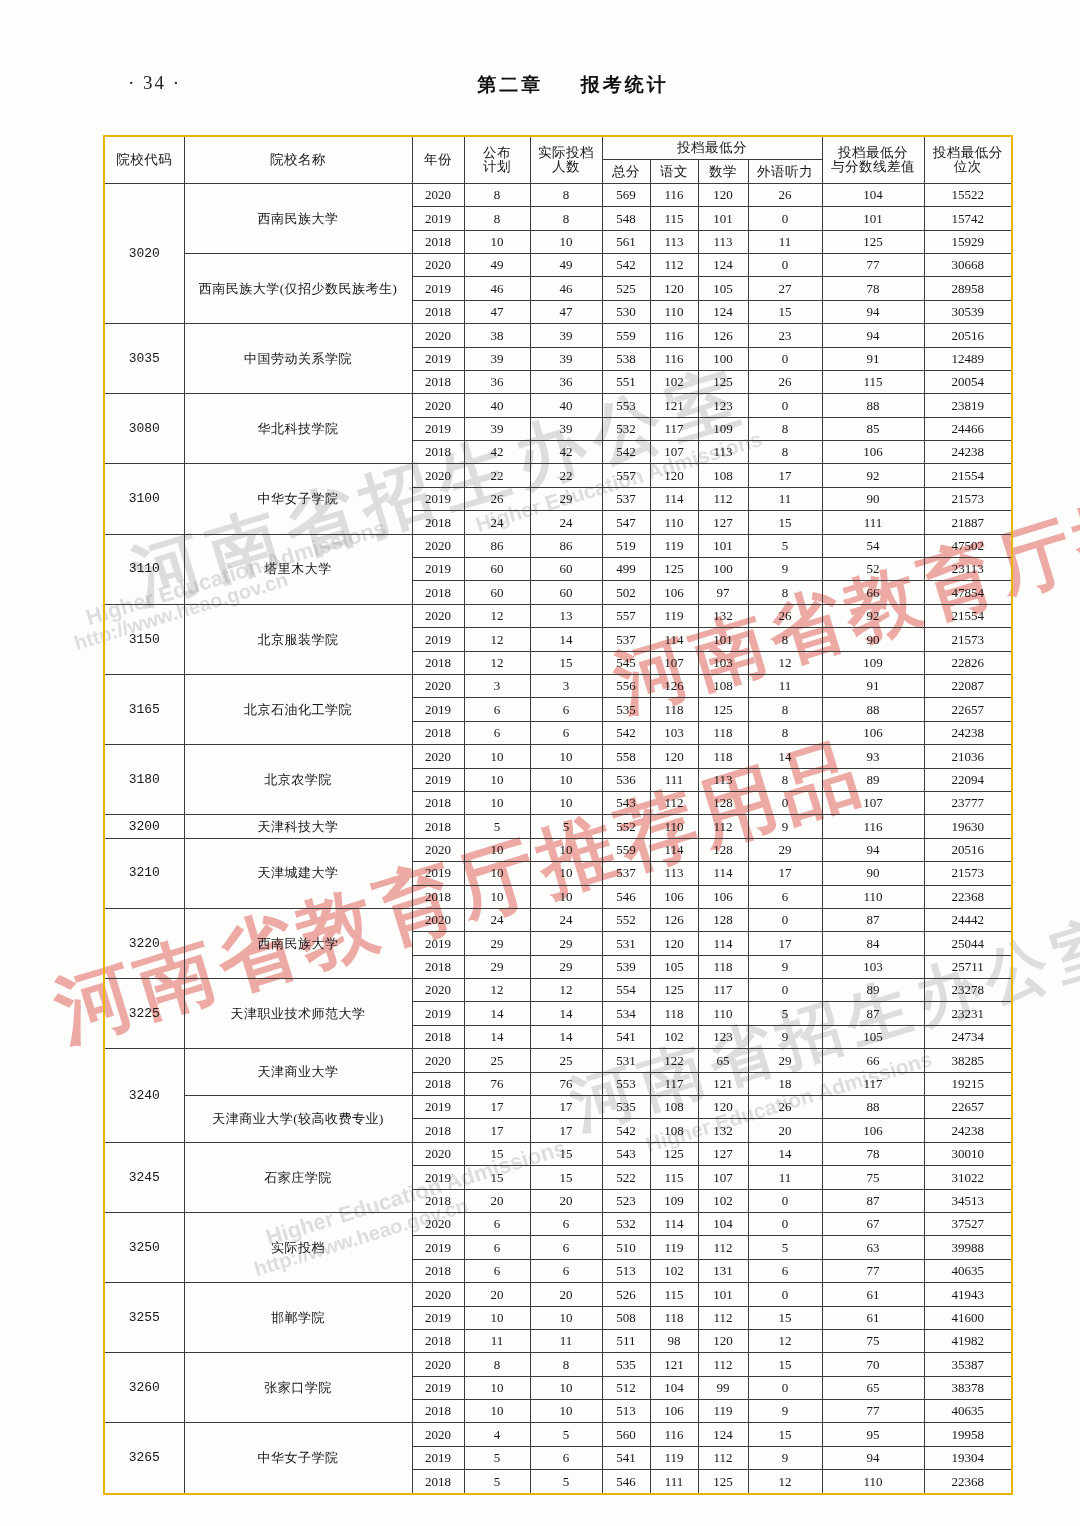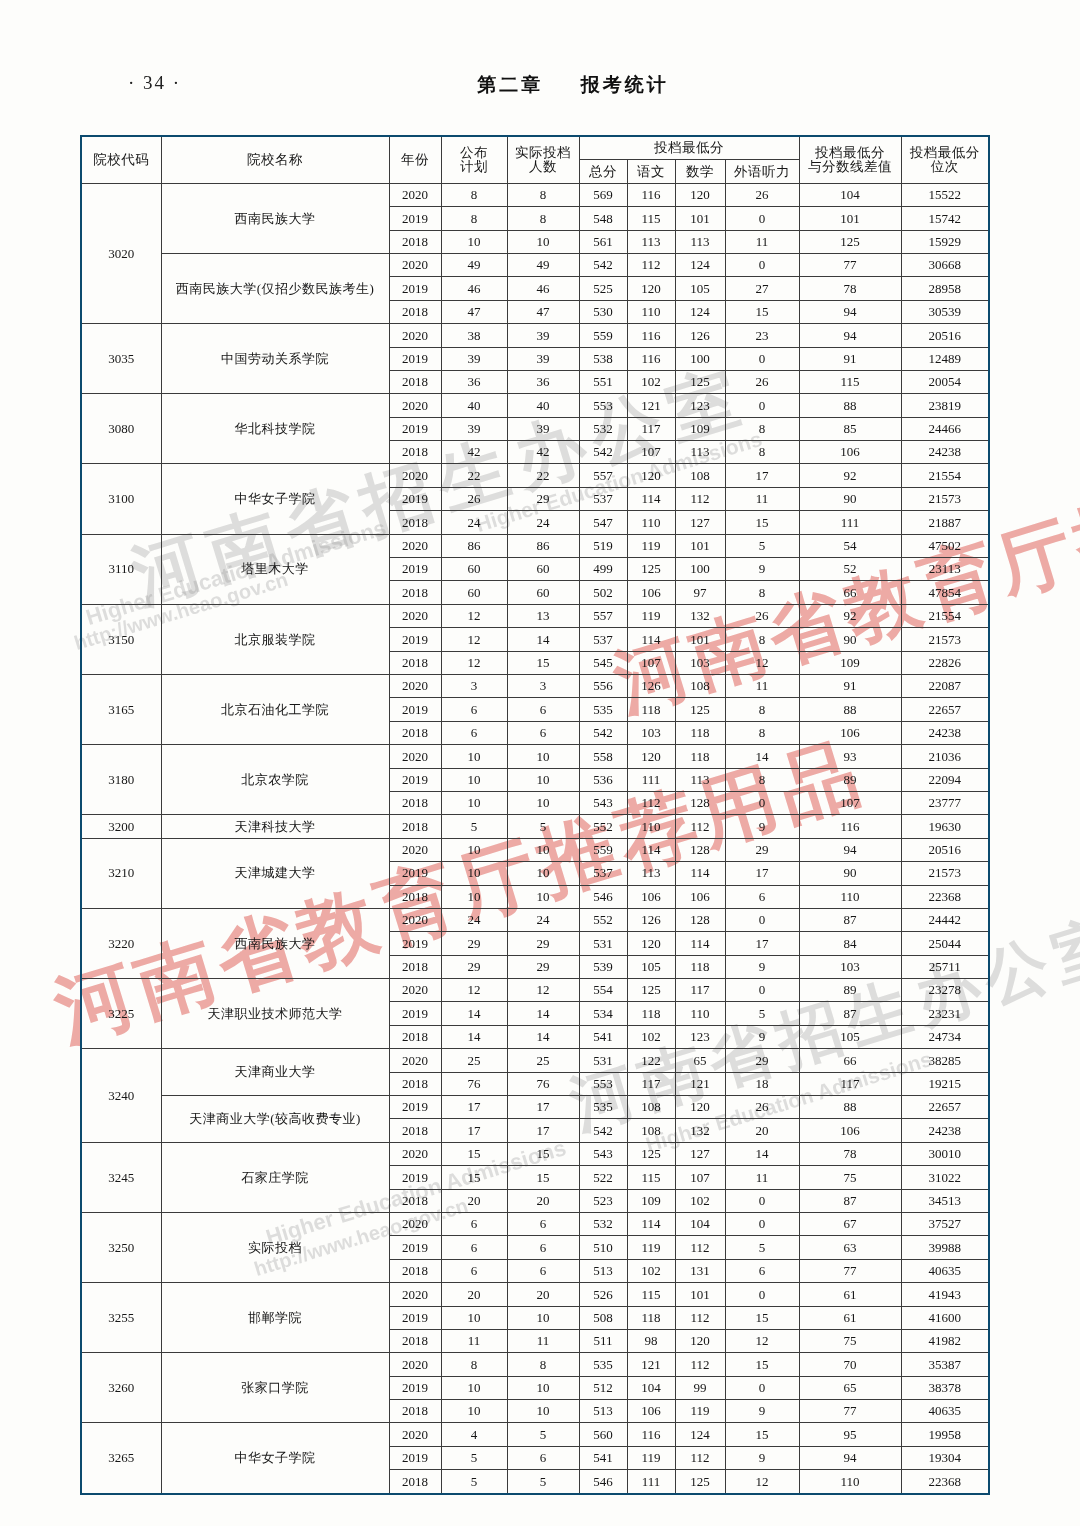--- a/index.html
+++ b/index.html
@@ -54,22 +54,22 @@
     font-weight:normal;
     letter-spacing:0.5px;
   }
   .th-tall{height:26px;}
   td.name{
     text-align:left;
     padding-left:14px;
     font-size:14px;
     letter-spacing:0.5px;
   }
-  td.code{font-size:14px;}
-  .outer{border:2px solid #0c4a6e;}
+  td.code{font-size:14px;font-family:Liberation Mono, monospace;}
+  .outer{border:2px solid #eab308;margin-left:23px;}
   
   col.c-code{width:80px}
   col.c-name{width:228px}
   col.c-year{width:52px}
   col.c-plan{width:66px}
   col.c-actual{width:72px}
   col.c-total{width:48px}
   col.c-yuwen{width:48px}
   col.c-shuxue{width:50px}
   col.c-wai{width:74px}

